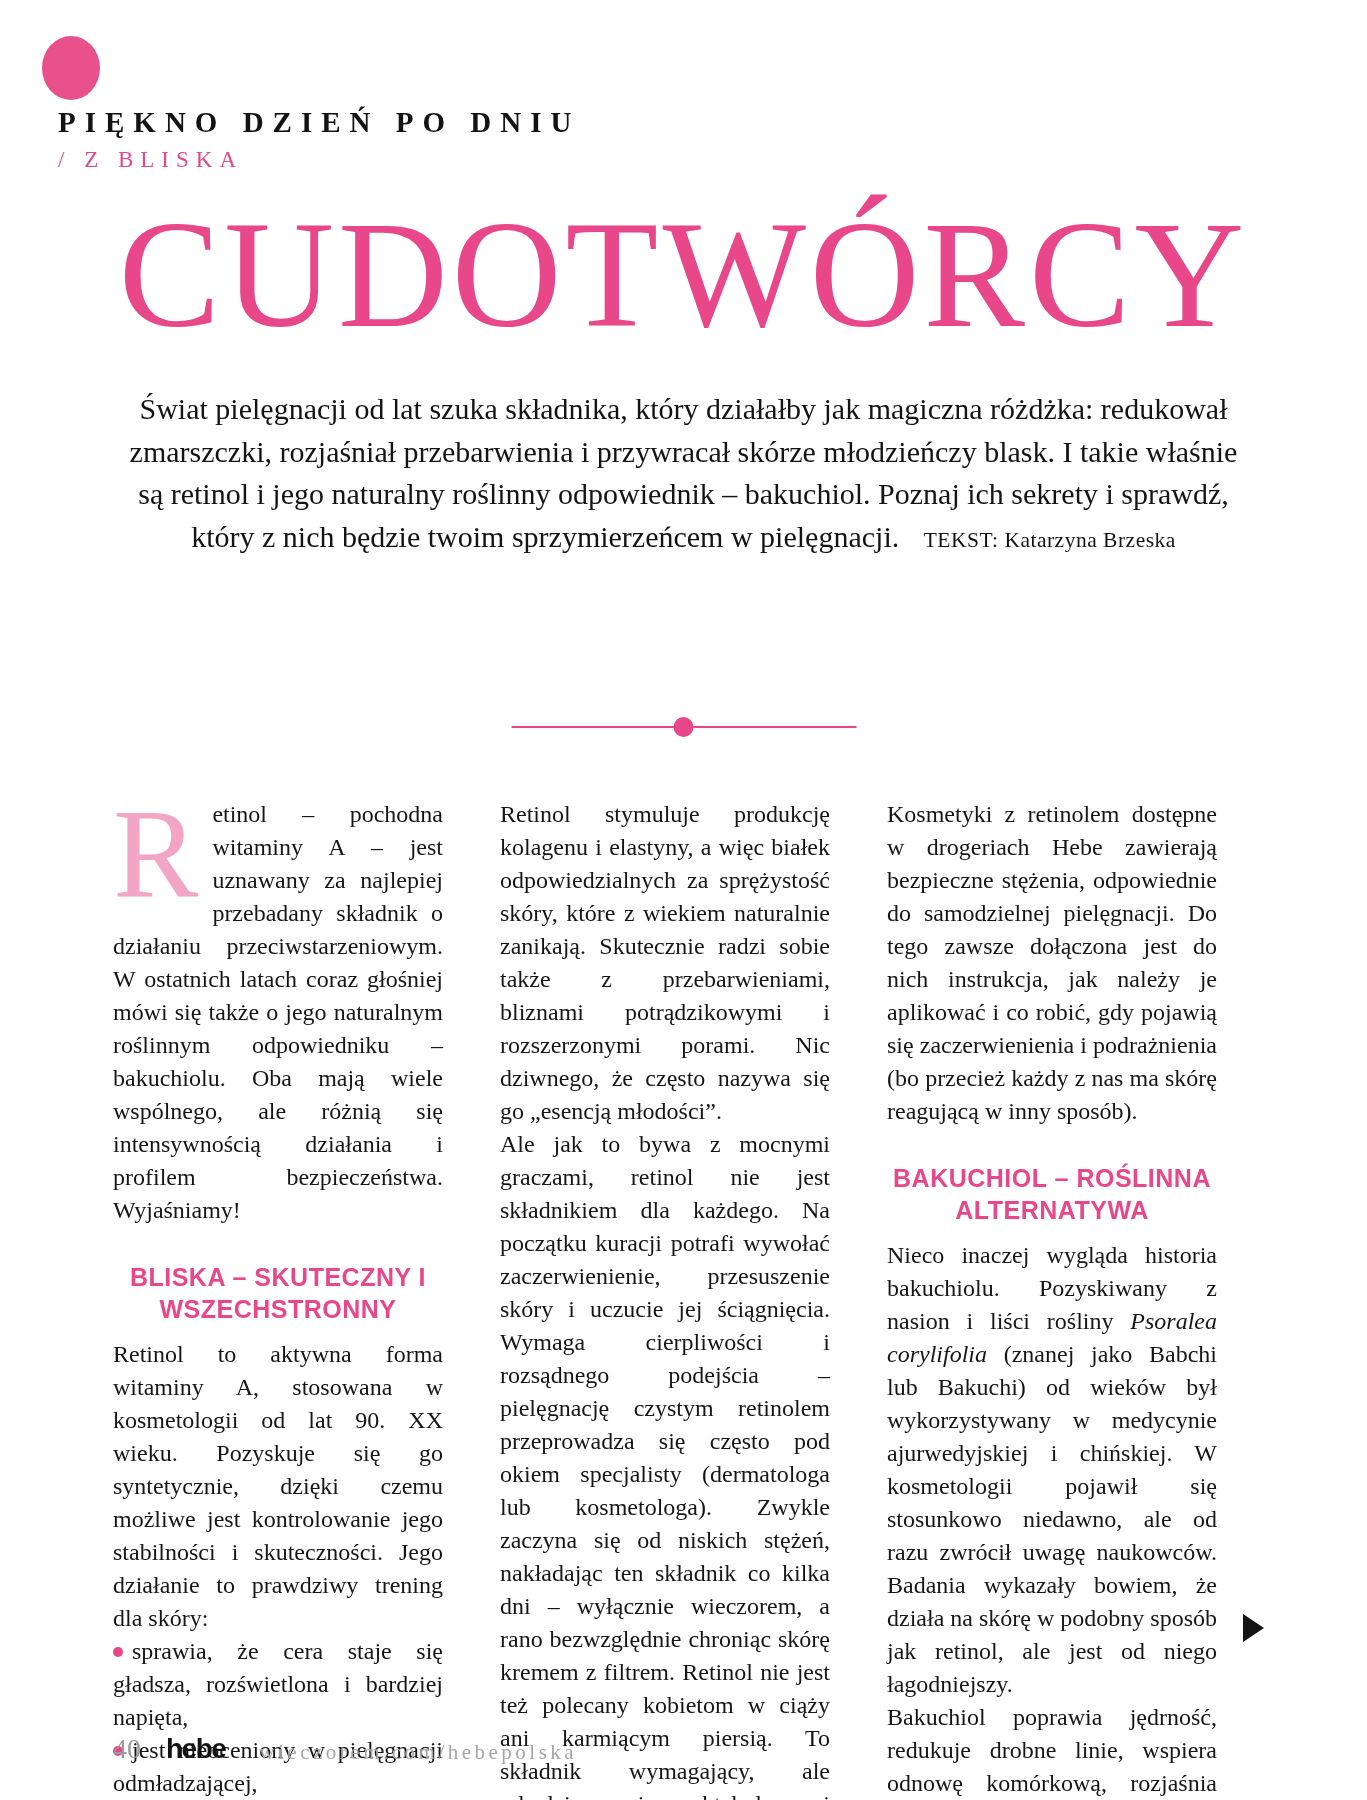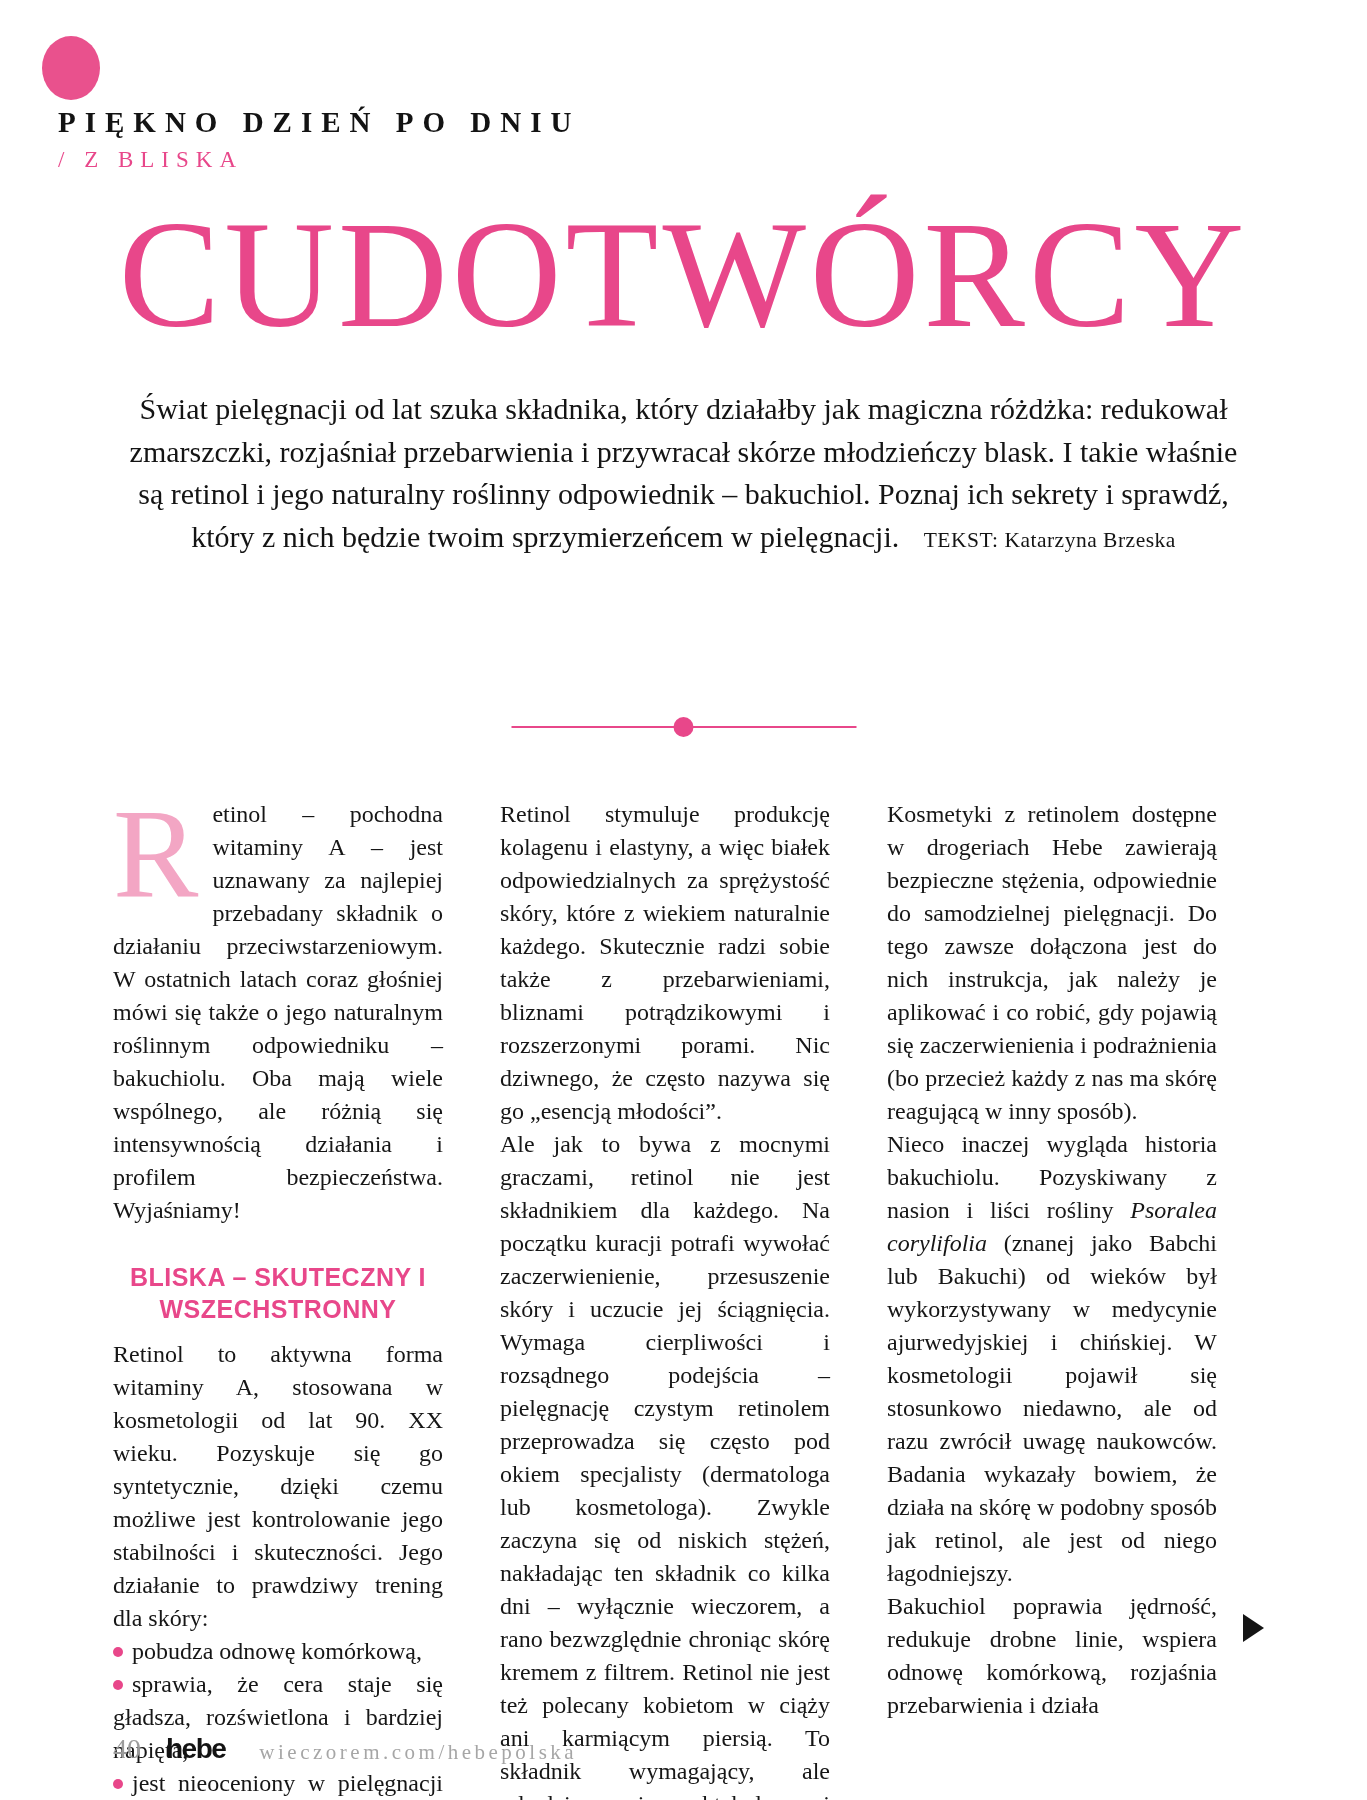--- a/index.html
+++ b/index.html
@@ -117,33 +117,33 @@
   </div>
 
   <div class="columns">
 
     <div class="col">
       <p>
         <span class="dropcap">R</span><span>etinol – pochodna witaminy A – jest uznawany za najlepiej przebadany składnik o działaniu przeciwstarzeniowym. W ostatnich latach coraz głośniej mówi się także o jego naturalnym roślinnym odpowiedniku – bakuchiolu. Oba mają wiele wspólnego, ale różnią się intensywnością działania i profilem bezpieczeństwa. Wyjaśniamy!</span>
       </p>
       <h3 class="col-heading">BLISKA – SKUTECZNY I WSZECHSTRONNY</h3>
       <p>Retinol to aktywna forma witaminy A, stosowana w kosmetologii od lat 90. XX wieku. Pozyskuje się go syntetycznie, dzięki czemu możliwe jest kontrolowanie jego stabilności i skuteczności. Jego działanie to prawdziwy trening dla skóry:</p>
-      <p class="bullet"><span class="dot"></span><span>pobudza odnowę komórkową,</span></p>
       <p class="bullet"><span class="dot"></span><span>sprawia, że cera staje się gładsza, rozświetlona i bardziej napięta,</span></p>
       <p class="bullet"><span class="dot"></span><span>jest nieoceniony w pielęgnacji odmładzającej,</span></p>
 
     </div>
 
     <div class="col">
-      <p>Retinol stymuluje produkcję kolagenu i elastyny, a więc białek odpowiedzialnych za sprężystość skóry, które z wiekiem naturalnie każdego. Skutecznie radzi sobie także z przebarwieniami, bliznami potrądzikowymi i rozszerzonymi porami. Nic dziwnego, że często nazywa się go „esencją młodości”.</p>
+      <p>Retinol stymuluje produkcję kolagenu i elastyny, a więc białek odpowiedzialnych za sprężystość skóry, które z wiekiem naturalnie zanikają. Skutecznie radzi sobie także z przebarwieniami, bliznami potrądzikowymi i rozszerzonymi porami. Nic dziwnego, że często nazywa się go „esencją młodości”.</p>
       <p>Ale jak to bywa z mocnymi graczami, retinol nie jest składnikiem dla każdego. Na początku kuracji potrafi wywołać zaczerwienienie, przesuszenie skóry i uczucie jej ściągnięcia. Wymaga cierpliwości i rozsądnego podejścia – pielęgnację czystym retinolem przeprowadza się często pod okiem specjalisty (dermatologa lub kosmetologa). Zwykle zaczyna się od niskich stężeń, nakładając ten składnik co kilka dni – wyłącznie wieczorem, a rano bezwzględnie chroniąc skórę kremem z filtrem. Retinol nie jest też polecany kobietom w ciąży ani karmiącym piersią. To składnik wymagający, ale odwdzięcza się spektakularnymi efektami.</p>
     </div>
 
     <div class="col">
       <p>Kosmetyki z retinolem dostępne w drogeriach Hebe zawierają bezpieczne stężenia, odpowiednie do samodzielnej pielęgnacji. Do tego zawsze dołączona jest do nich instrukcja, jak należy je aplikować i co robić, gdy pojawią się zaczerwienienia i podrażnienia (bo przecież każdy z nas ma skórę reagującą w inny sposób).</p>
+      <h3 class="col-heading">BAKUCHIOL – ROŚLINNA ALTERNATYWA</h3>
       <p>
         <span>Nieco inaczej wygląda historia bakuchiolu. Pozyskiwany z nasion i liści rośliny </span><span class="italic">Psoralea corylifolia</span><span> (znanej jako Babchi lub Bakuchi) od wieków był wykorzystywany w medycynie ajurwedyjskiej i chińskiej. W kosmetologii pojawił się stosunkowo niedawno, ale od razu zwrócił uwagę naukowców. Badania wykazały bowiem, że działa na skórę w podobny sposób jak retinol, ale jest od niego łagodniejszy.</span>
       </p>
       <p>Bakuchiol poprawia jędrność, redukuje drobne linie, wspiera odnowę komórkową, rozjaśnia przebarwienia i działa</p>
     </div>
 
   </div>
 
   <div class="continue-arrow"></div>
 

